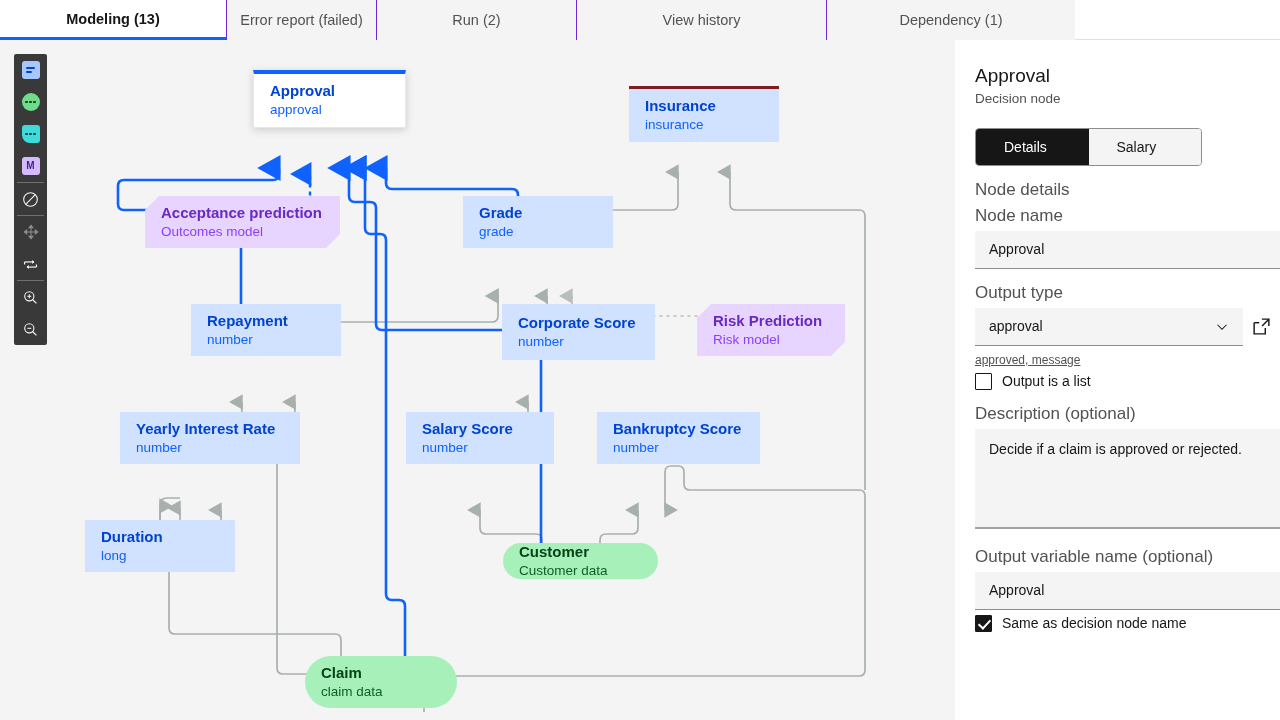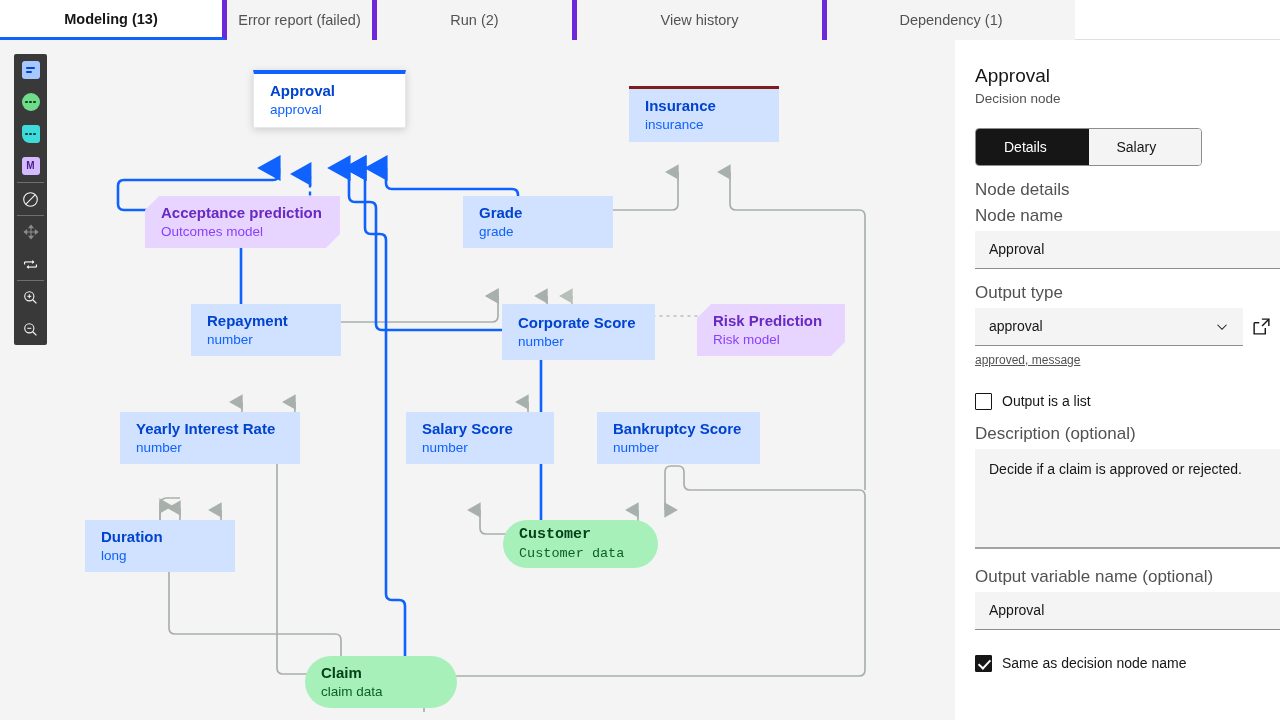--- a/index.html
+++ b/index.html
@@ -19,21 +19,21 @@
     background: #f4f4f4;
     display: flex;
     align-items: stretch;
   }
   .tab {
     position: relative;
     display: flex; align-items: center; justify-content: center;
     font-size: 14.5px;
     color: #525252;
     background: #f4f4f4;
-    border-right: 5px solid #6d28d9;
+    border-right: 1px solid #6d28d9;
     cursor: pointer;
     user-select: none;
   }
   .tab.active {
     background: #ffffff;
     color: #161616;
     font-weight: 600;
     border-bottom: 3px solid #0f62fe;
   }
   .tab.plain-right { border-right: none; }
@@ -181,21 +181,21 @@
     cursor: pointer;
   }
   .chev { position: absolute; right: 14px; top: 13px; }
   .linktext {
     font-size: 12px; color: #525252;
     text-decoration: underline;
     margin-top: 7px;
     display: inline-block;
     cursor: pointer;
   }
-  .checkrow { display: flex; align-items: center; gap: 10px; margin-top: 25px; }
+  .checkrow { display: flex; align-items: center; gap: 10px; margin-top: 5px; }
   .cbox {
     width: 17px; height: 17px;
     border: 1px solid #161616;
     background: #ffffff;
     border-radius: 1px;
     flex: none;
     cursor: pointer;
   }
   .cbox.checked { background: #161616; position: relative; }
   .cbox.checked::after {
@@ -445,21 +445,21 @@
     <div class="node decision" style="left:597px;top:372px;width:163px;height:52px;">
       <div class="n-title">Bankruptcy Score</div>
       <div class="n-sub">number</div>
     </div>
 
     <div class="node decision" style="left:85px;top:480px;width:150px;height:52px;">
       <div class="n-title">Duration</div>
       <div class="n-sub">long</div>
     </div>
 
-    <div class="node data" style="left:503px;top:480px;width:155px;height:48px;font-family:Liberation Mono, monospace;">
+    <div class="node data" style="left:503px;top:503px;width:155px;height:36px;">
       <div class="n-title">Customer</div>
       <div class="n-sub">Customer data</div>
     </div>
 
     <div class="node data" style="left:305px;top:616px;width:152px;height:52px;">
       <div class="n-title">Claim</div>
       <div class="n-sub">claim data</div>
     </div>
 
   </div>

